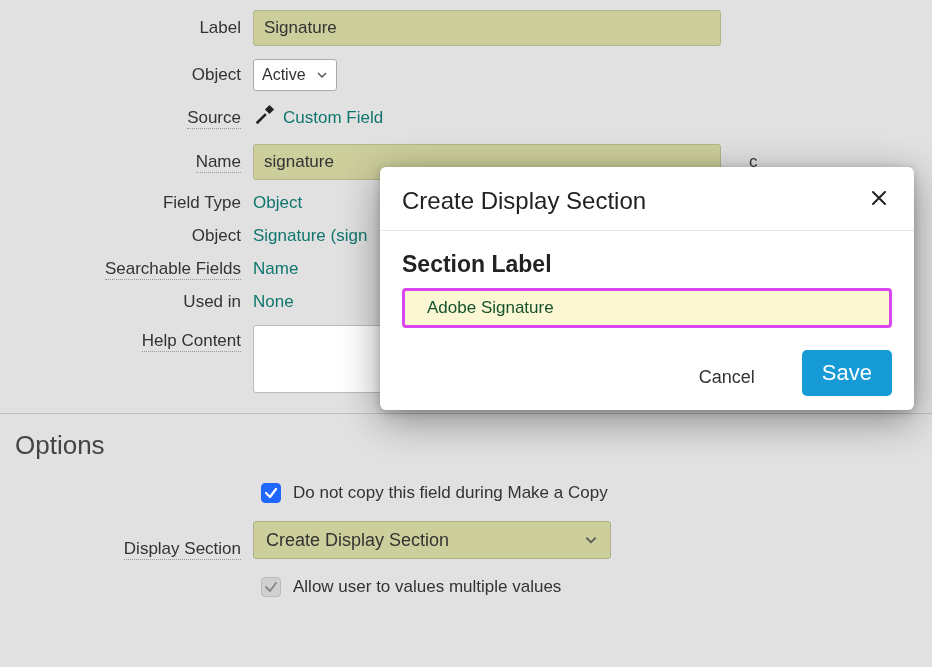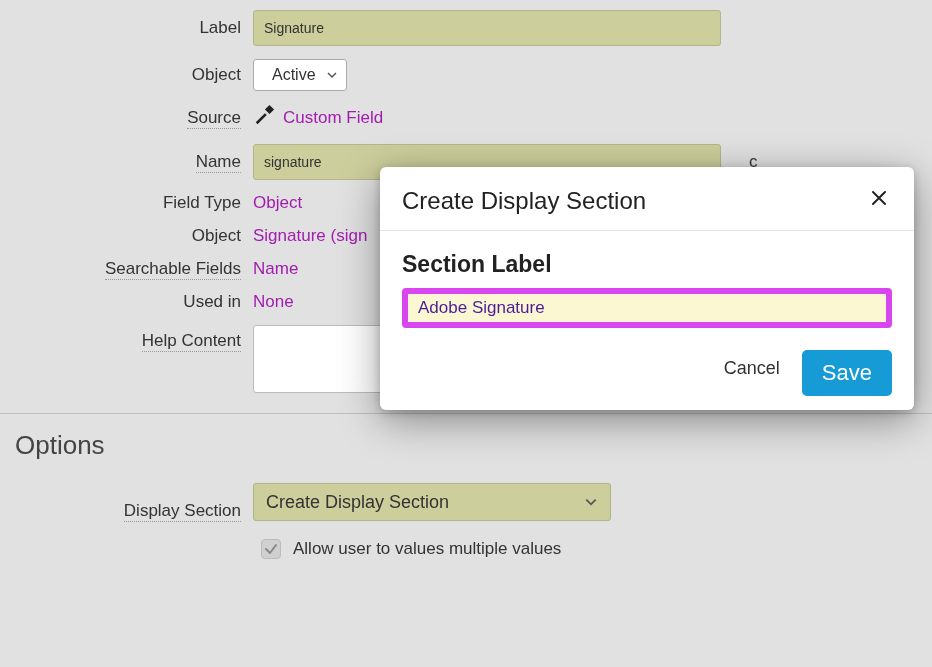--- a/index.html
+++ b/index.html
@@ -35,51 +35,51 @@
   .value-col {
     flex: 1;
     display: flex;
     align-items: center;
   }
   .text-input {
     background: #ccce9c;
     border: 1px solid #b3b58b;
     border-radius: 3px;
     padding: 7px 10px;
-    font-size: 14px;
+    font-size: 17px;
     color: #333;
     width: 468px;
     height: 36px;
   }
   .text-input.narrow-after {
     width: 468px;
   }
   .select-box {
     background: #fff;
     border: 1px solid #aaa;
     border-radius: 3px;
-    padding: 6px 30px 6px 18px;
+    padding: 6px 30px 6px 8px;
     font-size: 16px;
     color: #333;
     position: relative;
     min-width: 80px;
     height: 32px;
     display: flex;
     align-items: center;
   }
   .select-box .chev {
     position: absolute;
     right: 8px;
     top: 50%;
     transform: translateY(-50%);
     pointer-events: none;
   }
   .chev svg { display: block; }
   .static-text {
-    color: #a21caf;
+    color: #0f766e;
   }
   .hammer-icon {
     margin-right: 8px;
   }
   .suffix-c {
     margin-left: 28px;
     color: #333;
   }
   .textarea-input {
     background: #fff;
@@ -191,33 +191,33 @@
   }
   .modal-label {
     font-weight: 700;
     font-size: 23px;
     color: #222;
     margin-bottom: 10px;
   }
   .modal-input {
     width: 100%;
     height: 40px;
-    border: 6px solid #d946ef;
+    border: 3px solid #d946ef;
     border-radius: 4px;
     background: #fcf7d3;
-    padding: 6px 10px;
+    padding: 6px 22px;
     font-size: 17px;
-    color: #4c1d95;
+    color: #14532d;
     outline: none;
   }
   .modal-footer {
     display: flex;
     justify-content: flex-end;
-    align-items: flex-start;
-    gap: 16px;
+    align-items: flex-end;
+    gap: 41px;
     padding: 12px 22px 20px 22px;
   }
   .btn-cancel {
     background: transparent;
     border: none;
     font-size: 18px;
     color: #333;
     cursor: pointer;
     padding: 8px 6px;
   }
@@ -316,20 +316,28 @@
     <div class="value-col">
       <textarea class="textarea-input" style=""></textarea>
     </div>
   </div>
 
   <div class="divider"></div>
 
   <div class="options-heading">Options</div>
 
 
+  <div class="checkbox-row">
+    <div class="checkbox checked">
+      <svg width="14" height="14" viewBox="0 0 14 14">
+          <path d="M2 7 L6 11 L12 3" stroke="#fff" stroke-width="2.2" fill="none" stroke-linecap="round" stroke-linejoin="round"></path>
+        </svg>
+    </div>
+    <span>Do not copy this field during Make a Copy</span>
+  </div>
 
   <div class="display-section-row">
     <div class="label-col"><span class="dotted">Display Section</span></div>
     <div class="value-col">
       <div class="select-wide">
         <span>Create Display Section</span>
         <span class="chev">
           <svg width="14" height="14" viewBox="0 0 12 12">
               <path d="M2 4 L6 8 L10 4" stroke="#555" stroke-width="1.5" fill="none"></path>
             </svg>

